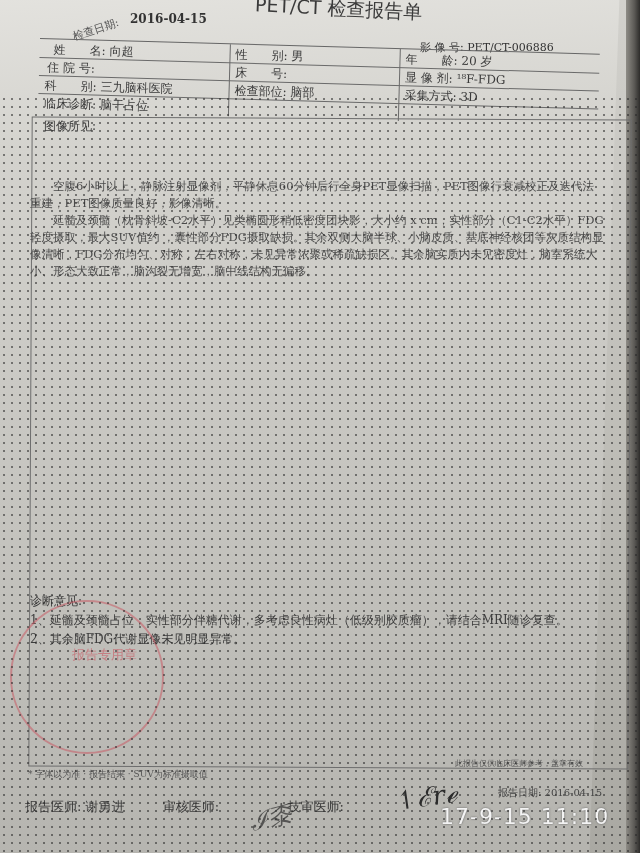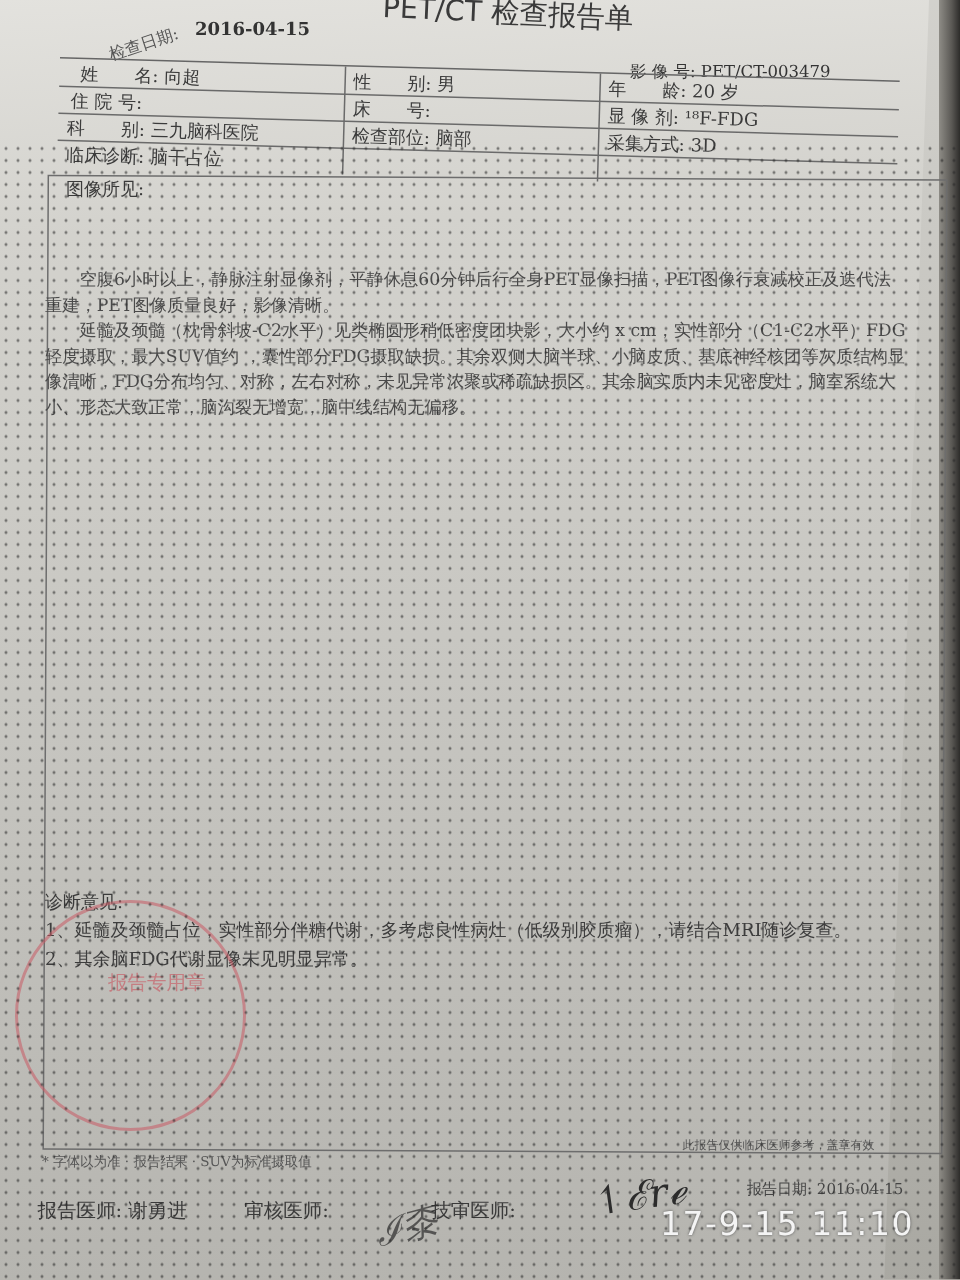--- a/index.html
+++ b/index.html
@@ -70,21 +70,21 @@
 
 <div class="photo-bg"></div>
 <div class="paper"></div>
 <div class="right-edge"></div>
 
 <div class="abs title">PET/CT 检查报告单</div>
 <div class="abs date-label">检查日期:</div>
 <div class="abs date-val">2016-04-15</div>
 <div class="abs img-no">
   <span>影 像 号:</span>
-  <span>PET/CT-003479</span>
+  <span>PET/CT-006886</span>
 </div>
 
 <div class="table">
   <div class="hline" style="left:0;top:18px;width:560px;"></div>
   <div class="hline" style="left:0;top:36px;width:560px;"></div>
   <div class="hline" style="left:0;top:54px;width:560px;"></div>
   <div class="vline" style="left:190px;top:0;height:72px;"></div>
   <div class="vline" style="left:360px;top:0;height:72px;"></div>
 
   <div class="cell" style="left:14px;top:2px;">

